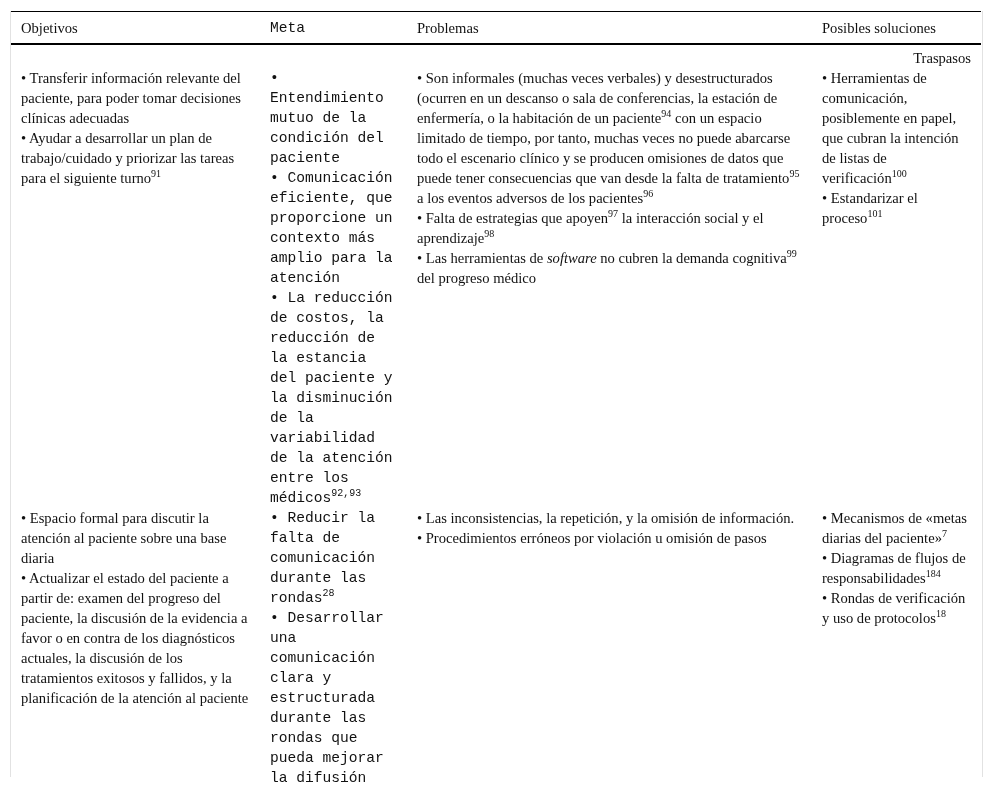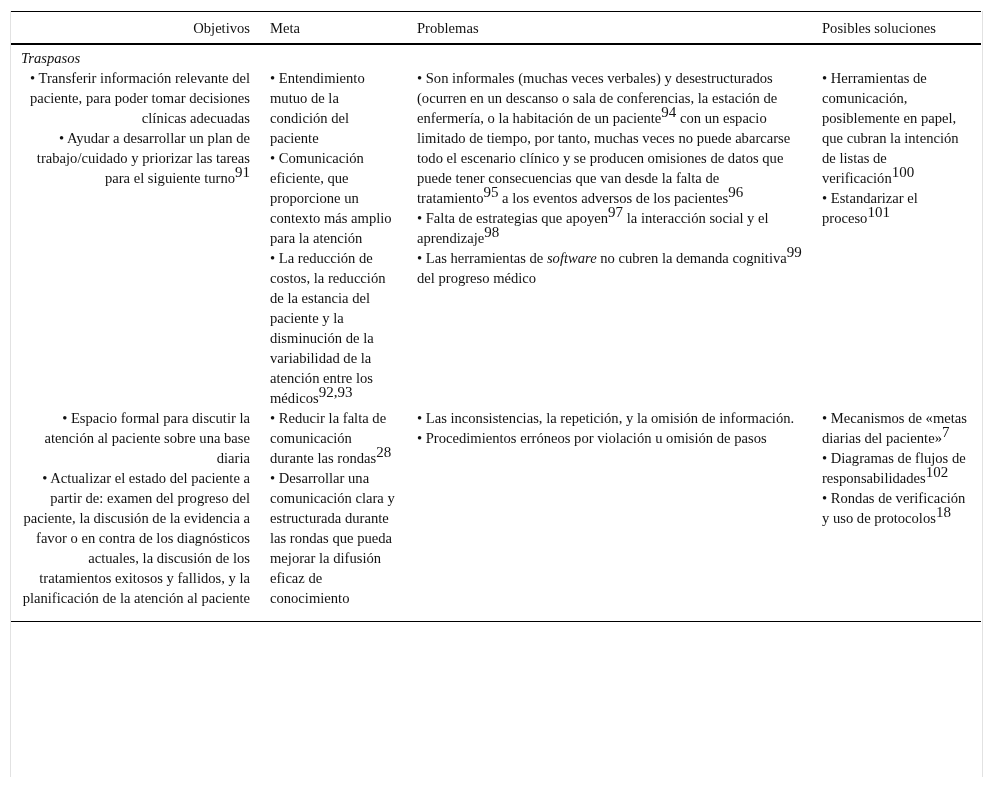--- a/index.html
+++ b/index.html
@@ -2,26 +2,26 @@
 <html><head>
 <meta charset="utf-8">
 <style>
   html, body { margin: 0; padding: 0; background: #ffffff; }
   body { width: 992px; height: 789px; position: relative; font-family: "Liberation Serif", "DejaVu Serif", serif; color: #111; }
   .frame { position: absolute; left: 10px; top: 11px; width: 971px; height: 766px; border-left: 1px solid #e2e2e2; border-right: 1px solid #e2e2e2; }
   table { position: absolute; left: 11px; top: 11px; width: 970px; border-collapse: collapse; font-size: 14.6px; line-height: 20px; }
   thead th { font-weight: normal; text-align: left; padding: 6px 10px 5px 10px; border-top: 1px solid #000; border-bottom: 2px solid #000; vertical-align: top; height: 19px; }
   tbody td { padding: 0 10px; vertical-align: top; text-align: left; }
   tbody tr.last td { border-bottom: 1px solid #000; padding-bottom: 13px; }
-  .section td { font-style: italic; padding-top: 3px; padding-bottom: 0; }
+  .section td { padding-top: 3px; padding-bottom: 0; text-align: right; }
   .item { display: block; }
-  sup { font-size: 15px; line-height: 0; vertical-align: 6px; }
+  sup { font-size: 10px; line-height: 0; vertical-align: 6px; }
   em { }
-  .c1 { width: 229px; text-align: right; }
-  .c2 { width: 127px; }
+  .c1 { width: 229px; }
+  .c2 { width: 127px; font-family: Liberation Mono, monospace; }
   .c3 { width: 385px; }
   .c4 { width: 149px; }
 </style>
 </head>
 <body>
 
 <div class="frame"></div>
 
 <table>
   <thead>
@@ -66,18 +66,18 @@
       <td class="c2">
         <span class="item"><span>• Reducir la falta de comunicación durante las rondas</span><sup>28</sup></span>
         <span class="item"><span>• Desarrollar una comunicación clara y estructurada durante las rondas que pueda mejorar la difusión eficaz de conocimiento</span></span>
       </td>
       <td class="c3">
         <span class="item"><span>• Las inconsistencias, la repetición, y la omisión de información.</span></span>
         <span class="item"><span>• Procedimientos erróneos por violación u omisión de pasos</span></span>
       </td>
       <td class="c4">
         <span class="item"><span>• Mecanismos de «metas diarias del paciente»</span><sup>7</sup></span>
-        <span class="item"><span>• Diagramas de flujos de responsabilidades</span><sup>102</sup></span>
+        <span class="item"><span>• Diagramas de flujos de responsabilidades</span><sup>184</sup></span>
         <span class="item"><span>• Rondas de verificación y uso de protocolos</span><sup>18</sup></span>
       </td>
     </tr>
   </tbody>
 </table>
 
 </body></html>

